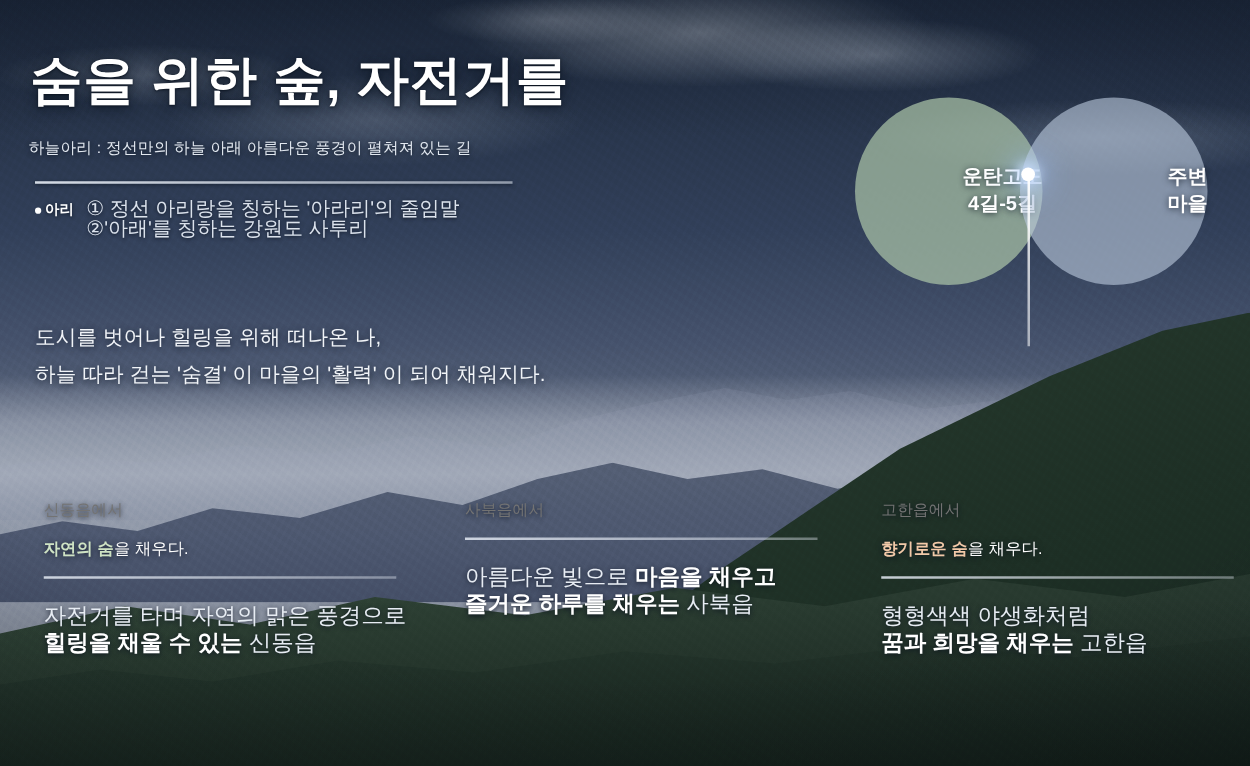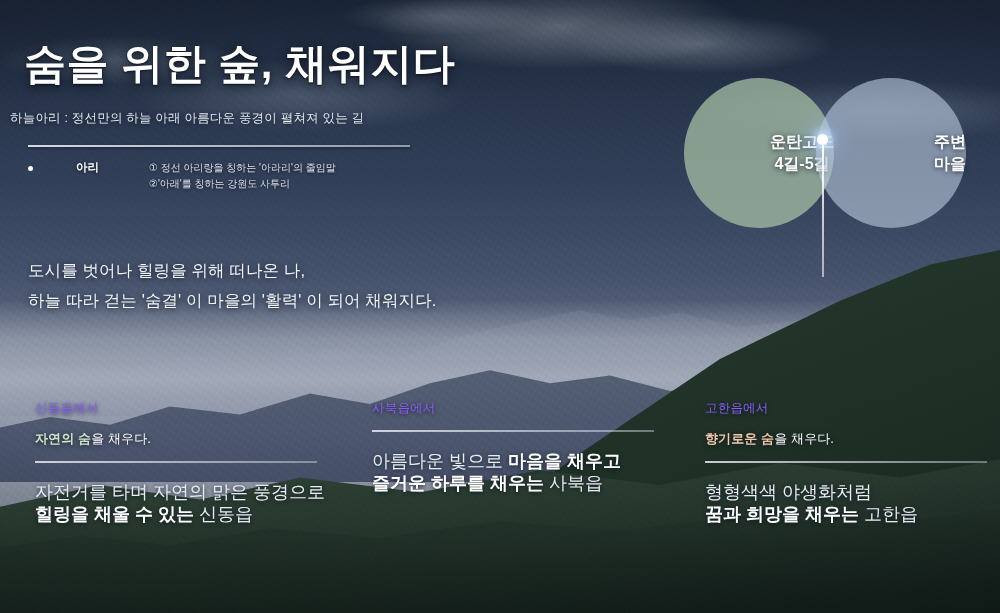--- a/index.html
+++ b/index.html
@@ -117,49 +117,49 @@
   
   .title {
     position: absolute; left: 24px; top: 36px;
     font-size: 42px; font-weight: 700; letter-spacing: .5px;
     color: #ffffff;
     text-shadow: 0 2px 10px rgba(10,18,30,.75), 0 1px 2px rgba(10,18,30,.9);
     white-space: nowrap;
   }
 
   .subtitle {
-    position: absolute; left: 10px; top: 110px;
+    position: absolute; left: 23px; top: 110px;
     font-size: 12.5px; font-weight: 400; letter-spacing: .2px;
     color: #e2e8f0;
     text-shadow: 0 1px 4px rgba(10,18,30,.85);
     white-space: nowrap;
   }
 
   .title-rule {
     position: absolute; left: 28px; top: 145px;
     width: 382px; height: 2px;
     background: linear-gradient(90deg, rgba(226,232,240,.92), rgba(226,232,240,.55));
     box-shadow: 0 1px 3px rgba(10,18,30,.6);
   }
 
   
-  .note { position: absolute; left: 28px; top: 160px; display: flex; align-items: flex-start; gap: 40px; }
+  .note { position: absolute; left: 28px; top: 160px; display: flex; align-items: flex-start; }
 
   .note-dot {
     width: 5px; height: 5px; border-radius: 50%;
     background: #ffffff; margin: 6px 3px 0 0; flex: none;
   }
 
   .note-key {
     font-size: 11.5px; font-weight: 700; color: #ffffff;
     margin-right: 10px; white-space: nowrap;
     text-shadow: 0 1px 3px rgba(10,18,30,.85);
   }
 
-  .note-lines { font-size: 10px; line-height: 15.5px; color: #dbe2ec;
+  .note-lines { font-size: 16px; line-height: 15.5px; color: #dbe2ec;
     text-shadow: 0 1px 3px rgba(10,18,30,.85); }
   .note-lines div { white-space: nowrap; }
 
   
   .lead {
     position: absolute; left: 28px; top: 255px;
     font-size: 16.5px; line-height: 30px; font-weight: 400;
     color: #f1f4f8; letter-spacing: .1px;
     text-shadow: 0 1px 6px rgba(10,18,30,.8);
   }
@@ -203,21 +203,21 @@
   }
 
   
   .cols { position: absolute; left: 0; top: 400px; width: 1000px; height: 160px; }
   .col { position: absolute; top: 0; width: 300px; }
   .col-0 { left: 35px; }
   .col-1 { left: 372px; }
   .col-2 { left: 705px; }
 
   .col-eyebrow {
-    font-size: 12.5px; font-weight: 400; color: #8b5cf6; letter-spacing: .2px;
+    font-size: 12.5px; font-weight: 400; color: #737373; letter-spacing: .2px;
     text-shadow: 0 1px 4px rgba(10,18,30,.85); white-space: nowrap;
   }
 
   .col-head {
     margin-top: 13px;
     font-size: 13px; font-weight: 400; color: #ffffff; letter-spacing: .1px;
     text-shadow: 0 1px 5px rgba(10,18,30,.85); white-space: nowrap;
   }
   .col-head .hl { font-weight: 700; }
 
@@ -243,21 +243,21 @@
   <div class="bg-layer bg-haze"></div>
   <div class="bg-layer ridge ridge-mid"></div>
   <div class="bg-layer ridge ridge-right"></div>
   <div class="bg-layer ridge ridge-left-dark"></div>
   <div class="bg-layer ridge ridge-front"></div>
   <div class="bg-layer bg-texture"></div>
   <div class="bg-layer bg-vignette"></div>
 
   <div class="content">
 
-    <div class="title">숨을 위한 숲, 채워지다</div>
+    <div class="title">숨을 위한 숲, 자전거를</div>
     <div class="subtitle">하늘아리 : 정선만의 하늘 아래 아름다운 풍경이 펼쳐져 있는 길</div>
     <div class="title-rule"></div>
 
     <div class="note">
       <span class="note-dot"></span>
       <span class="note-key">아리</span>
       <span class="note-lines">
         <div>① 정선 아리랑을 칭하는 '아라리'의 줄임말</div>
         <div>②'아래'를 칭하는 강원도 사투리</div>
       </span>

